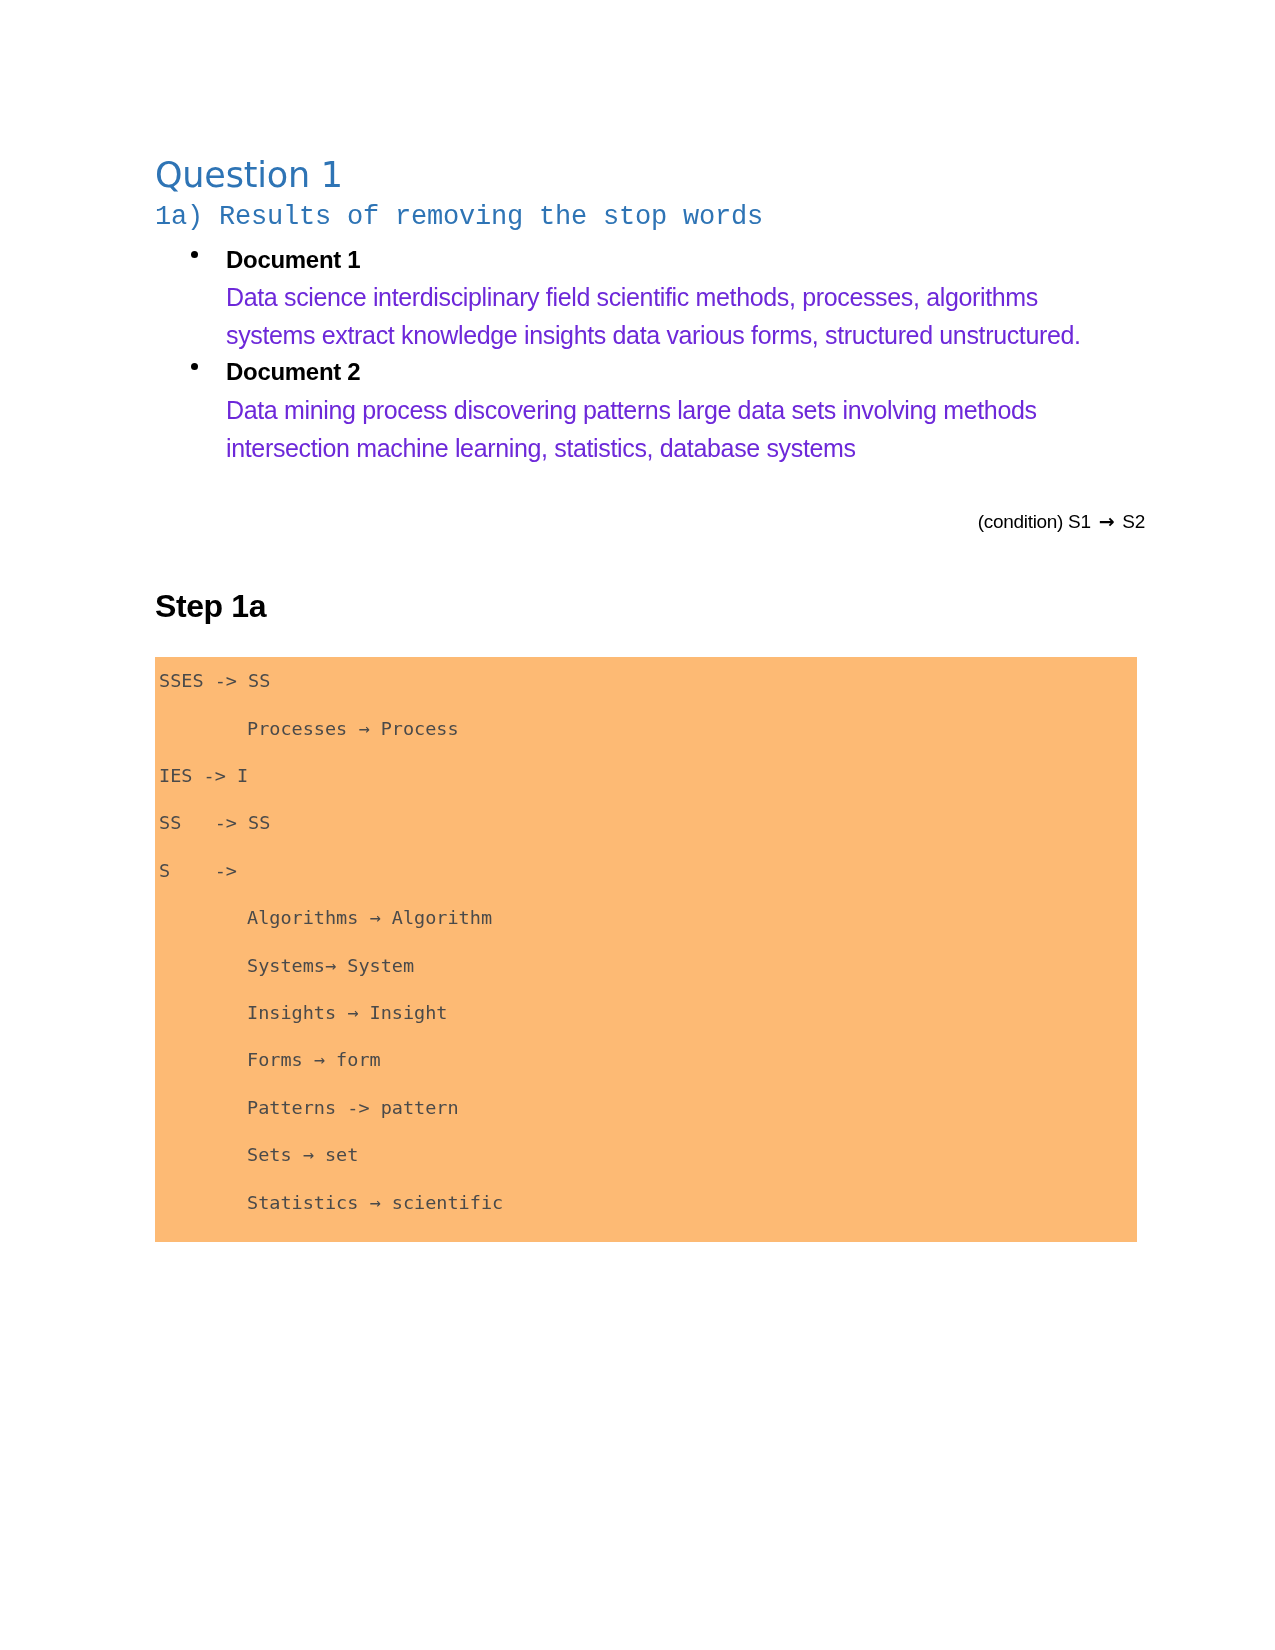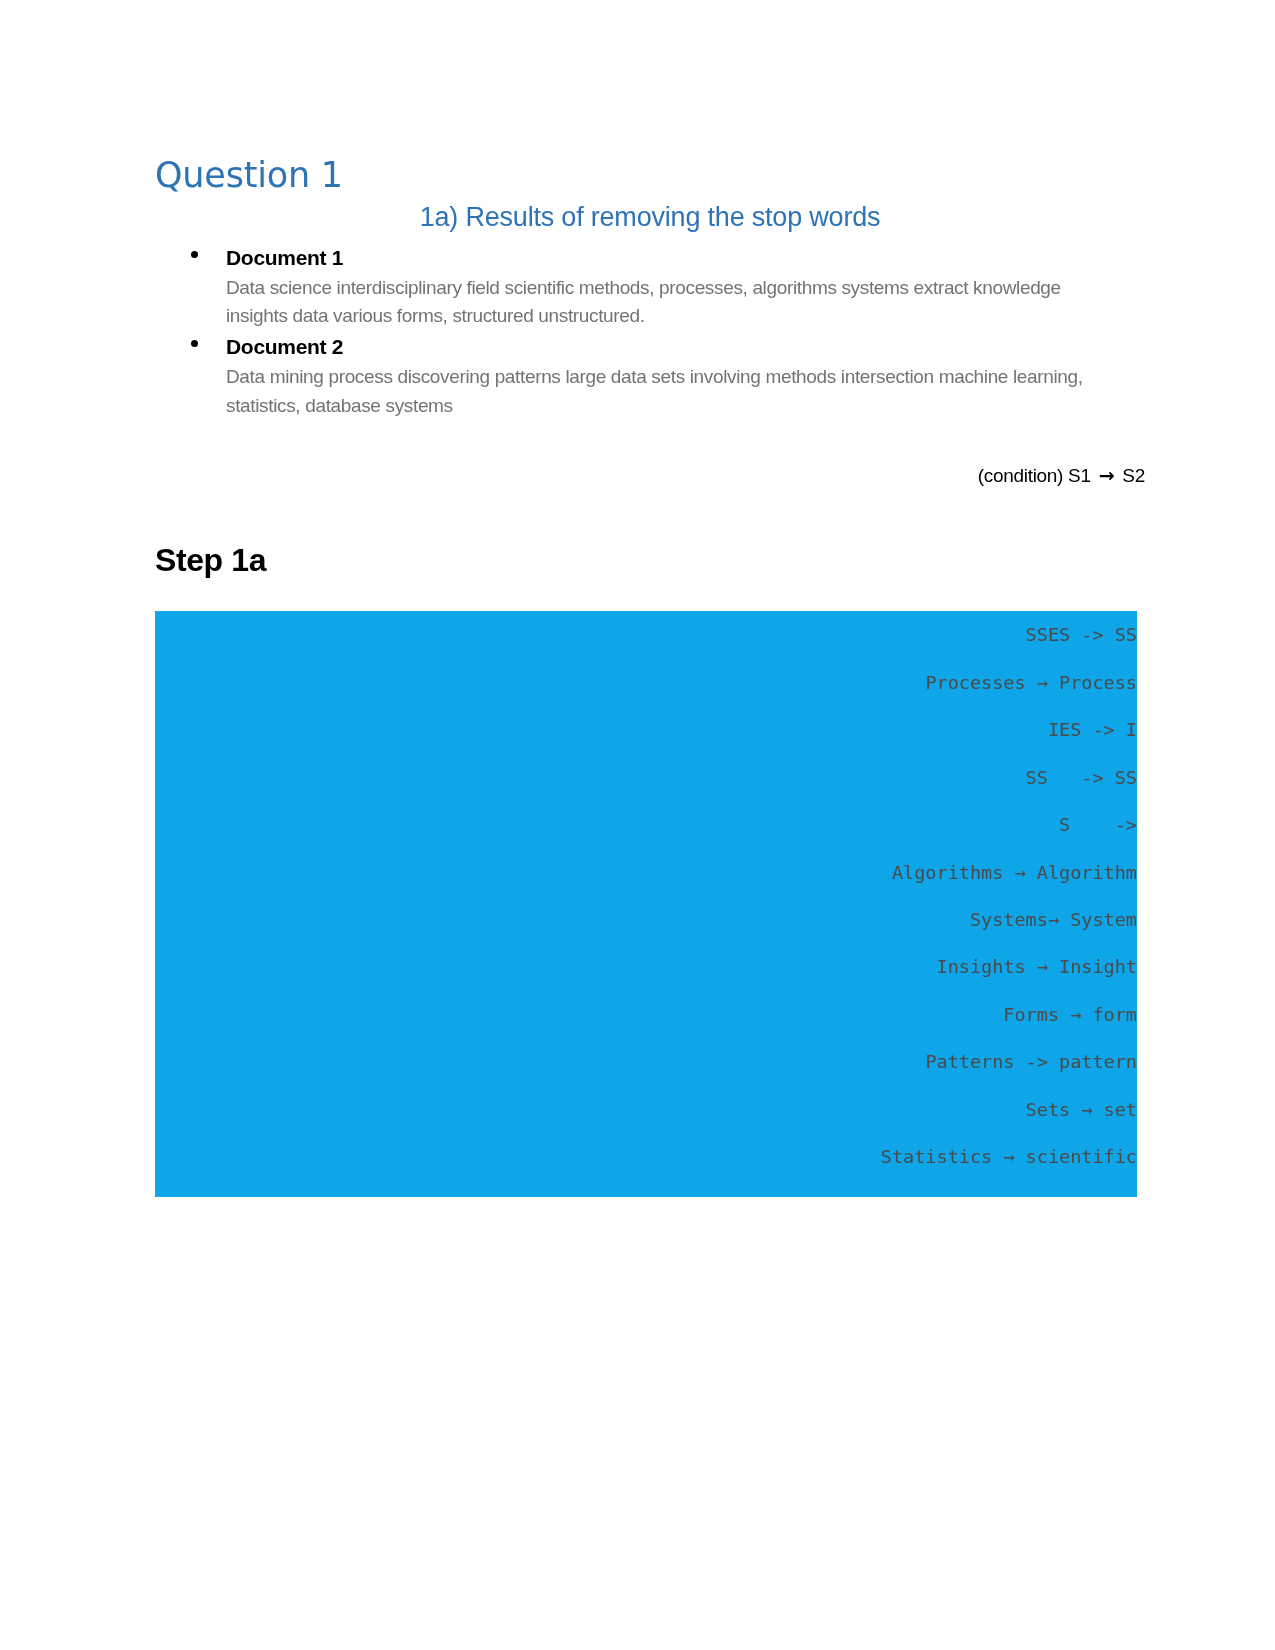--- a/index.html
+++ b/index.html
@@ -32,28 +32,27 @@
   .h1 {
     font-family: "DejaVu Sans", sans-serif;
     font-size: 35px;
     font-weight: 400;
     color: #2E74B5;
     line-height: 1.15;
     margin: 0 0 6px 0;
     letter-spacing: -0.2px;
   }
   .h2 {
-    font-family: Liberation Sans, sans-serif;
+    font-family: Liberation Mono, monospace;
     font-size: 27px;
     font-weight: 400;
     color: #2E74B5;
     line-height: 1.2;
     margin: 0 0 8px 0;
     letter-spacing: -0.2px;
-    text-align: center;
   }
 
   
   .doc-list {
     margin: 0;
     padding: 0;
     list-style: none;
   }
   .doc-item {
     position: relative;
@@ -64,32 +63,32 @@
     position: absolute;
     left: 36px;
     top: 9px;
     width: 7px;
     height: 7px;
     background: #000000;
     border-radius: 50%;
   }
   .doc-label {
     font-family: "Liberation Sans", sans-serif;
-    font-size: 21px;
+    font-size: 24px;
     font-weight: bold;
     color: #000000;
     line-height: 1.52;
     display: block;
     letter-spacing: -0.3px;
   }
   .doc-body {
     font-family: "Liberation Sans", sans-serif;
-    font-size: 19px;
+    font-size: 25px;
     font-weight: 400;
-    color: #737373;
+    color: #6d28d9;
     line-height: 1.52;
     display: block;
     letter-spacing: -0.35px;
     width: 880px;
   }
 
   .condition-line {
     font-family: "Liberation Sans", sans-serif;
     font-size: 19px;
     color: #000000;
@@ -112,25 +111,24 @@
     font-weight: bold;
     color: #000000;
     margin-top: 52px;
     margin-bottom: 0;
     letter-spacing: -0.4px;
   }
 
   
   .code-block {
     margin-top: 32px;
-    background: #0ea5e9;
+    background: #fdba74;
     width: 982px;
     padding: 0 0 16px 0;
     box-sizing: border-box;
-    text-align: right;
   }
   .code-line {
     font-family: "DejaVu Sans Mono", monospace;
     font-size: 18.5px;
     color: #4A4A4A;
     line-height: 1.05;
     white-space: pre;
     padding: 14px 0 14px 4px;
     letter-spacing: 0px;
   }

